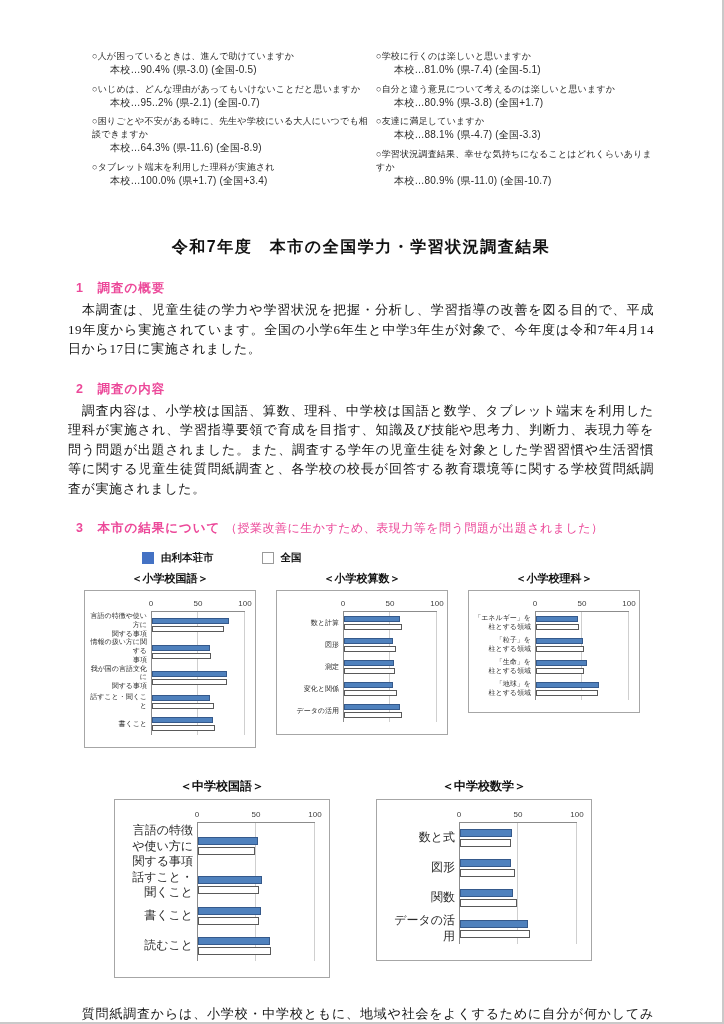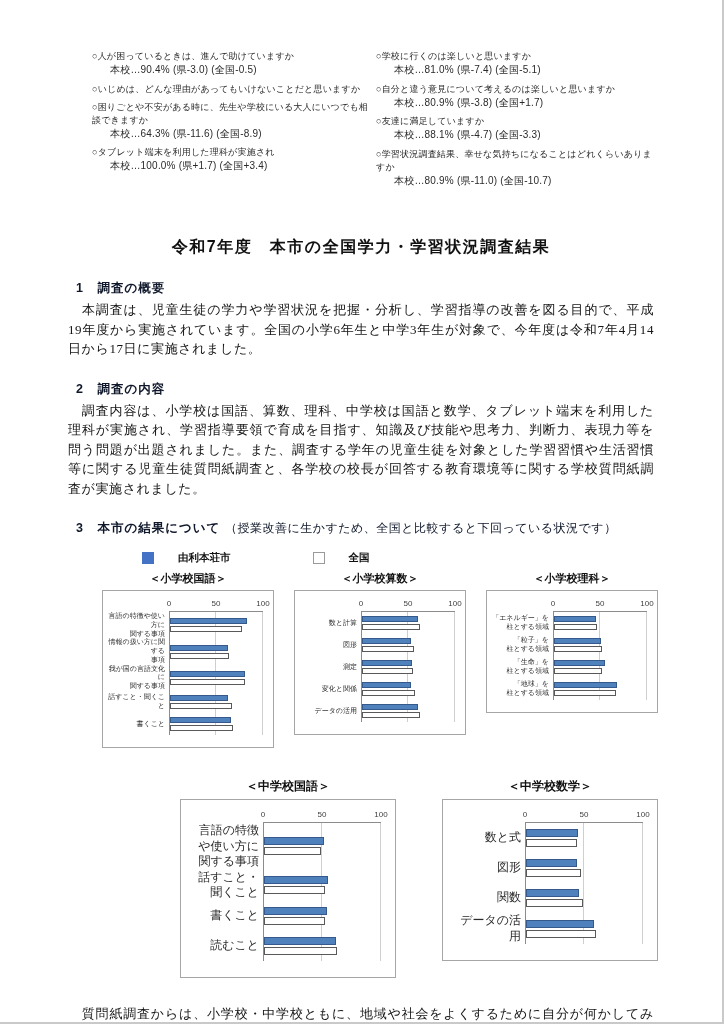--- a/index.html
+++ b/index.html
@@ -11,34 +11,34 @@
     font-family:"Liberation Sans", sans-serif; color:#1c1c1c;
   }
   
   .survey-grid { display:grid; grid-template-columns:1fr 1fr; column-gap:2px; margin-left:28px; }
   .survey-item { margin-bottom:5px; }
   .survey-q { font-size:9px; line-height:1.45; color:#2a2a2a; letter-spacing:0.2px; }
   .survey-r { font-size:10px; line-height:1.45; color:#2a2a2a; padding-left:18px; letter-spacing:0.2px; }
   
   .doc-title { text-align:center; font-size:16px; font-weight:bold; letter-spacing:1.5px; margin-top:44px; color:#111; }
   .doc-section { margin-top:22px; padding:0 4px; }
-  .sec-heading { font-size:12.5px; font-weight:bold; letter-spacing:1px; color:#0f172a; margin-left:8px; margin-bottom:3px; }
+  .sec-heading { font-size:12.5px; font-weight:bold; letter-spacing:1px; color:#ec4899; margin-left:8px; margin-bottom:3px; }
   .sec-note { font-weight:normal; font-family:"Liberation Serif", serif; font-size:12px; letter-spacing:0.5px; }
   .sec-body, .closing {
     font-family:"Liberation Serif", serif; font-size:13px; line-height:1.5;
     text-align:justify; letter-spacing:0.6px; color:#151515;
   }
   .closing { margin-top:26px; padding:0 4px; }
   
-  .legend { display:flex; align-items:center; gap:24px; margin:14px 0 6px 78px; }
+  .legend { display:flex; align-items:center; gap:7px; margin:14px 0 6px 78px; }
   .legend .swatch { width:12px; height:12px; display:inline-block; flex:none; }
   .legend .lab { font-size:10.5px; font-weight:bold; color:#111; }
   .legend .gap { width:34px; }
   
-  .charts-row { display:flex;justify-content:flex-end; }
+  .charts-row { display:flex; }
   #charts-row-1 { margin-left:20px; gap:20px; }
   #charts-row-2 { margin-left:50px; gap:46px; margin-top:30px; }
   .chart { flex:none; }
   .chart-title { text-align:center; font-weight:bold; color:#111; margin-bottom:4px; }
   .chart.small .chart-title { font-size:11px; }
   .chart.large .chart-title { font-size:12px; }
   .chart-box { border:1px solid #a6a6a6; background:#fff; }
   .chart.small { width:172px; }
   .chart.large { width:216px; }
   .chart.small .chart-box { padding:8px 10px 12px 4px; }
@@ -68,20 +68,21 @@
 <div class="page">
 
   <div class="survey-grid">
     <div class="survey-col" id="survey-col-left">
         <div class="survey-item">
           <div class="survey-q">○人が困っているときは、進んで助けていますか</div>
           <div class="survey-r">本校…90.4% (県-3.0) (全国-0.5)</div>
         </div>
         <div class="survey-item">
           <div class="survey-q">○いじめは、どんな理由があってもいけないことだと思いますか</div>
+          <div class="survey-r">本校…95..2% (県-2.1) (全国-0.7)</div>
         </div>
         <div class="survey-item">
           <div class="survey-q">○困りごとや不安がある時に、先生や学校にいる大人にいつでも相談できますか</div>
           <div class="survey-r">本校…64.3% (県-11.6) (全国-8.9)</div>
         </div>
         <div class="survey-item">
           <div class="survey-q">○タブレット端末を利用した理科が実施され</div>
           <div class="survey-r">本校…100.0% (県+1.7) (全国+3.4)</div>
         </div>
       </div>
@@ -111,21 +112,21 @@
     <h2 class="sec-heading">1　調査の概要</h2>
     <p class="sec-body">　本調査は、児童生徒の学力や学習状況を把握・分析し、学習指導の改善を図る目的で、平成19年度から実施されています。全国の小学6年生と中学3年生が対象で、今年度は令和7年4月14日から17日に実施されました。</p>
   </section>
 
   <section class="doc-section">
     <h2 class="sec-heading">2　調査の内容</h2>
     <p class="sec-body">　調査内容は、小学校は国語、算数、理科、中学校は国語と数学、タブレット端末を利用した理科が実施され、学習指導要領で育成を目指す、知識及び技能や思考力、判断力、表現力等を問う問題が出題されました。また、調査する学年の児童生徒を対象とした学習習慣や生活習慣等に関する児童生徒質問紙調査と、各学校の校長が回答する教育環境等に関する学校質問紙調査が実施されました。</p>
   </section>
 
   <section class="doc-section">
-    <h2 class="sec-heading"><span>3　本市の結果について</span> <span class="sec-note">（授業改善に生かすため、全国と比較すると下回っている状況です）</span></h2>
+    <h2 class="sec-heading"><span>3　本市の結果について</span> <span class="sec-note">（授業改善に生かすため、表現力等を問う問題が出題されました）</span></h2>
   </section>
 
   <div class="legend">
     <span class="swatch" id="legend-city-swatch" style="background: rgb(68, 114, 196);"></span>
     <span class="lab">由利本荘市</span>
     <span class="gap"></span>
     <span class="swatch" id="legend-national-swatch" style="background: rgb(255, 255, 255); border: 1px solid rgb(154, 154, 154);"></span>
     <span class="lab">全国</span>
   </div>
 

